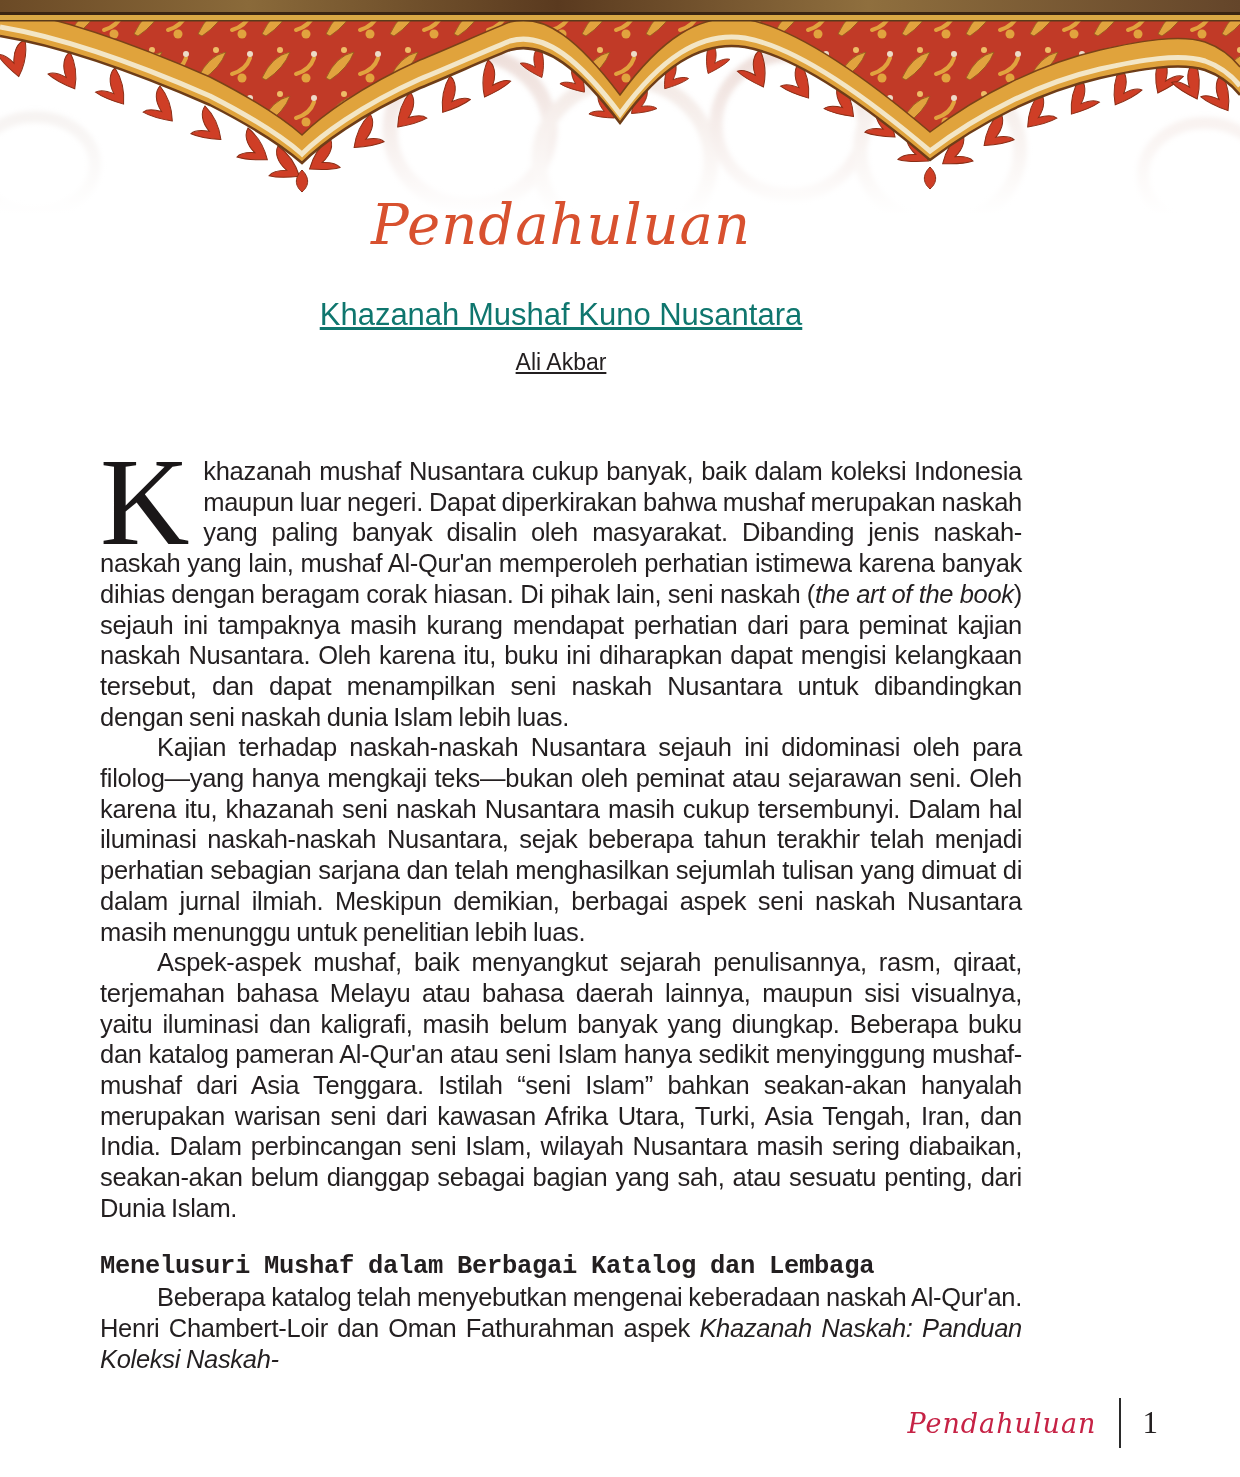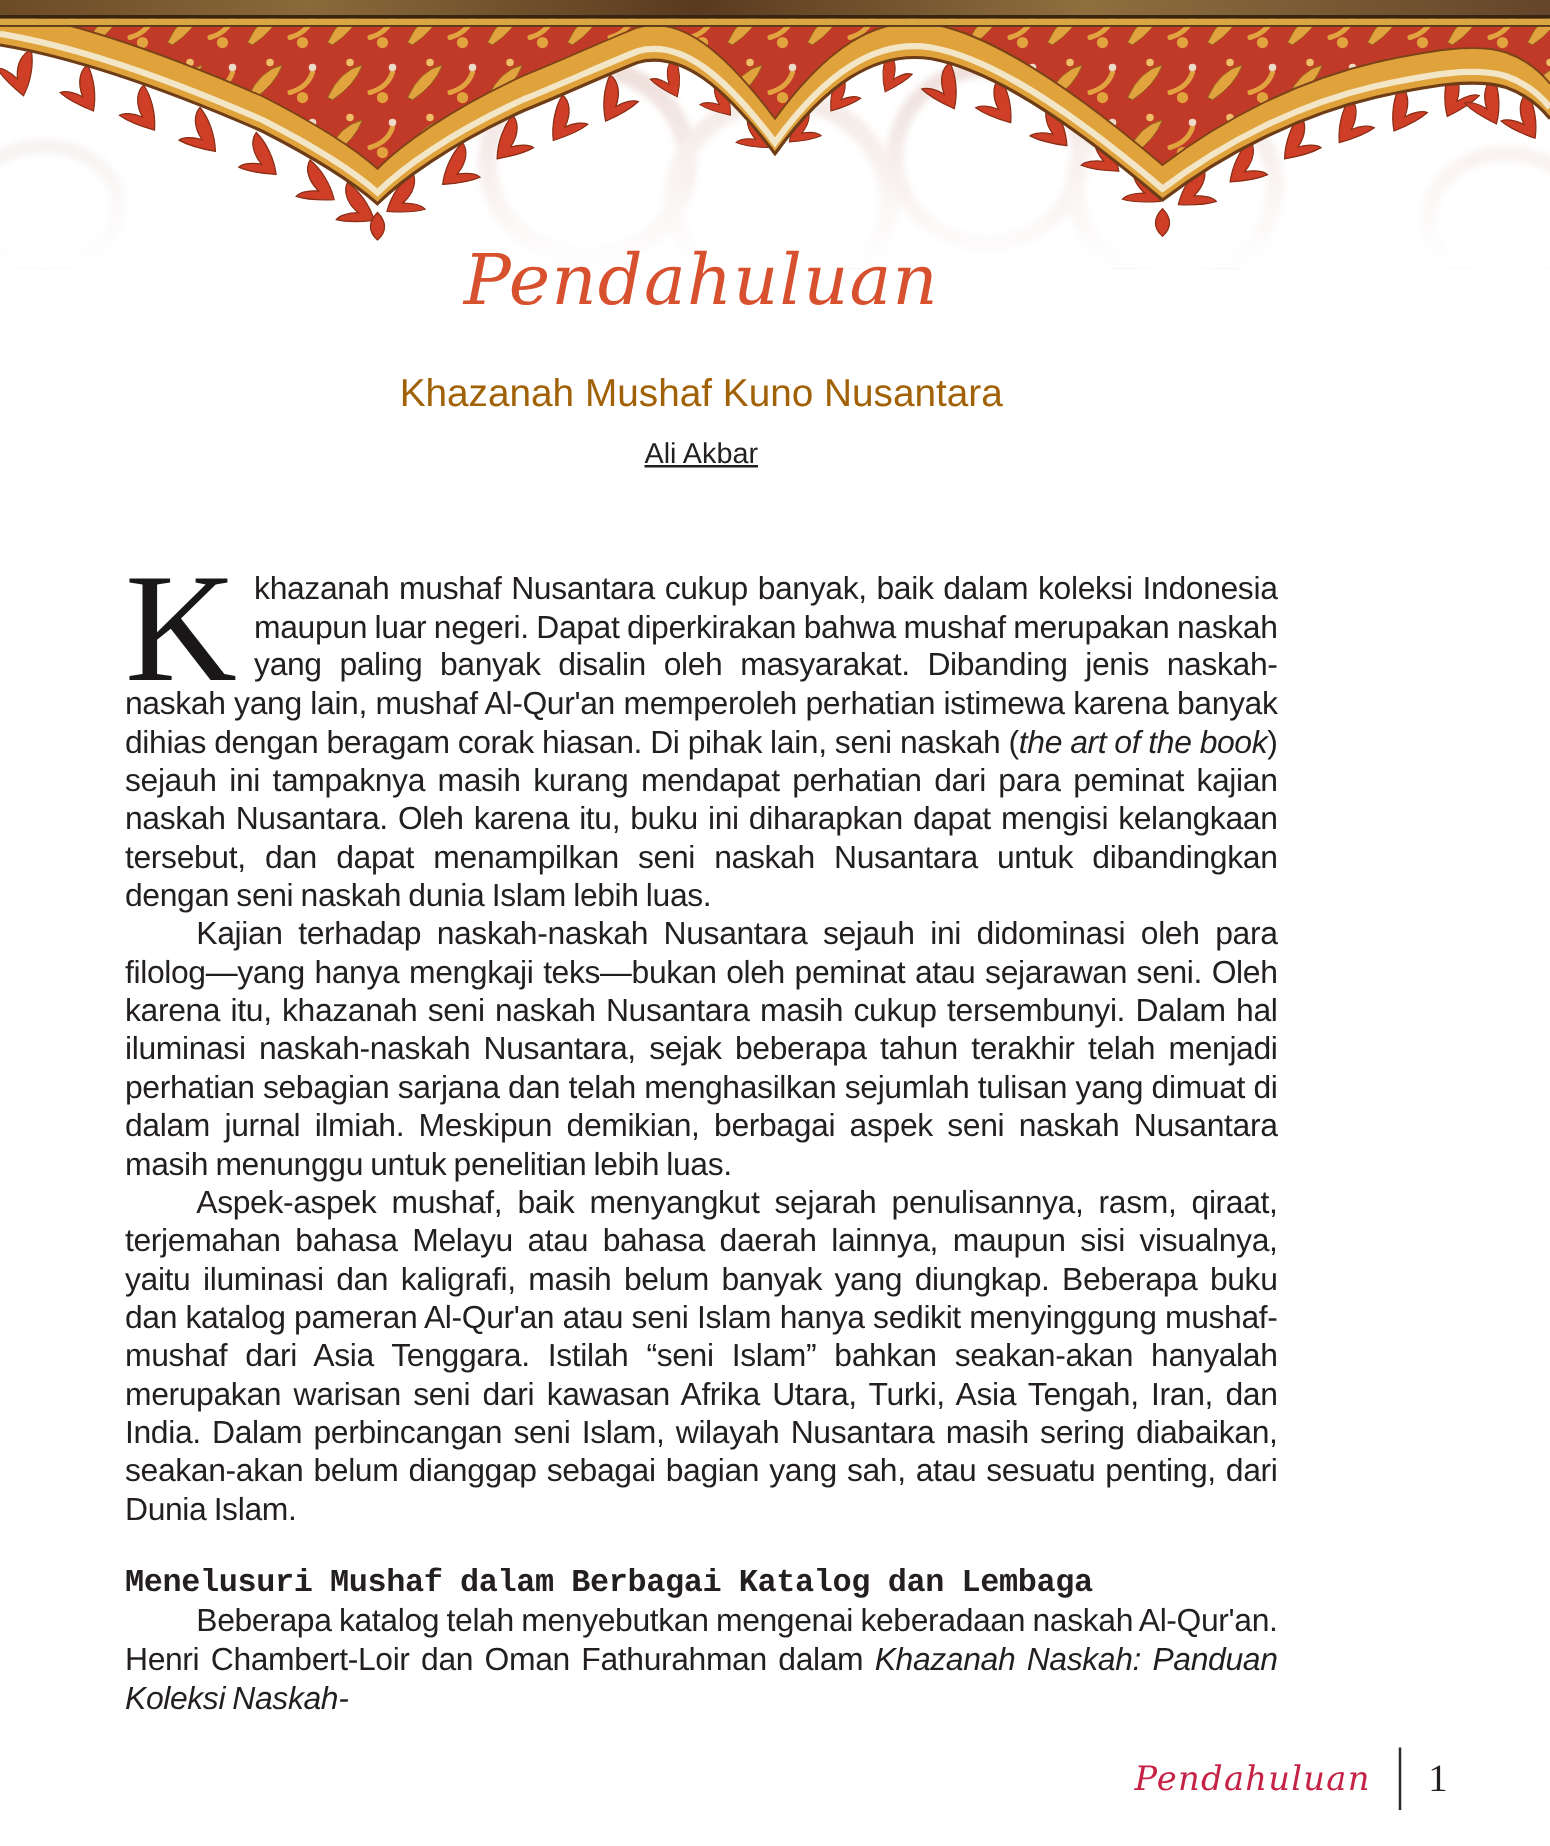--- a/index.html
+++ b/index.html
@@ -3,21 +3,21 @@
 <meta charset="utf-8">
 <style>
   html,body{margin:0;padding:0;background:#fff;}
   .page{position:relative;width:1240px;height:1477px;background:#ffffff;overflow:hidden;
         font-family:"Liberation Sans",sans-serif;color:#231f20;padding-left:24px;}
   .ornament{position:absolute;top:0;left:0;width:1240px;height:215px;}
   .script-title{position:absolute;top:192px;left:100px;width:922px;text-align:center;
         font-family:"DejaVu Serif",serif;font-style:italic;font-weight:400;
         font-size:56px;color:#d8512f;letter-spacing:1px;}
   .article-title{position:absolute;top:297px;left:100px;width:922px;text-align:center;
-        font-size:31px;color:#a16207;font-weight:400;}
+        font-size:31px;color:#0f766e;font-weight:400;text-decoration:underline;}
   .author{position:absolute;top:349px;left:100px;width:922px;text-align:center;
         font-size:23px;color:#231f20;text-decoration:underline;}
   .article{position:absolute;top:456px;left:100px;width:922px;
         font-size:25.5px;line-height:30.7px;text-align:justify;
         letter-spacing:-0.3px;word-spacing:-1px;}
   .article p{margin:0;}
   .dropcap{float:left;font-family:"Liberation Serif",serif;font-size:124px;
         line-height:90px;height:90px;padding:2px 14px 0 0;color:#1a1718;}
   .indent{text-indent:57px;}
   .it{font-style:italic;}
@@ -135,21 +135,21 @@
 
   <div class="article">
     <p>
       <span class="dropcap">K</span>
       <span>khazanah mushaf Nusantara cukup banyak, baik dalam koleksi Indonesia maupun luar negeri. Dapat diperkirakan bahwa mushaf merupakan naskah yang paling banyak disalin oleh masyarakat. Dibanding jenis naskah-naskah yang lain, mushaf Al-Qur'an memperoleh perhatian istimewa karena banyak dihias dengan beragam corak hiasan. Di pihak lain, seni naskah (</span><span class="it">the art of the book</span><span>) sejauh ini tampaknya masih kurang mendapat perhatian dari para peminat kajian naskah Nusantara. Oleh karena itu, buku ini diharapkan dapat mengisi kelangkaan tersebut, dan dapat menampilkan seni naskah Nusantara untuk dibandingkan dengan seni naskah dunia Islam lebih luas.</span>
     </p>
     <p class="indent">Kajian terhadap naskah-naskah Nusantara sejauh ini didominasi oleh para filolog—yang hanya mengkaji teks—bukan oleh peminat atau sejarawan seni. Oleh karena itu, khazanah seni naskah Nusantara masih cukup tersembunyi. Dalam hal iluminasi naskah-naskah Nusantara, sejak beberapa tahun terakhir telah menjadi perhatian sebagian sarjana dan telah menghasilkan sejumlah tulisan yang dimuat di dalam jurnal ilmiah. Meskipun demikian, berbagai aspek seni naskah Nusantara masih menunggu untuk penelitian lebih luas.</p>
     <p class="indent">Aspek-aspek mushaf, baik menyangkut sejarah penulisannya, rasm, qiraat, terjemahan bahasa Melayu atau bahasa daerah lainnya, maupun sisi visualnya, yaitu iluminasi dan kaligrafi, masih belum banyak yang diungkap. Beberapa buku dan katalog pameran Al-Qur'an atau seni Islam hanya sedikit menyinggung mushaf-mushaf dari Asia Tenggara. Istilah “seni Islam” bahkan seakan-akan hanyalah merupakan warisan seni dari kawasan Afrika Utara, Turki, Asia Tengah, Iran, dan India. Dalam perbincangan seni Islam, wilayah Nusantara masih sering diabaikan, seakan-akan belum dianggap sebagai bagian yang sah, atau sesuatu penting, dari Dunia Islam.</p>
     <p class="section-heading">Menelusuri Mushaf dalam Berbagai Katalog dan Lembaga</p>
     <p class="indent">
-      <span>Beberapa katalog telah menyebutkan mengenai keberadaan naskah Al-Qur'an. Henri Chambert-Loir dan Oman Fathurahman dalam </span><span class="it">Khazanah Naskah: Panduan Koleksi Naskah-</span>
+      <span>Beberapa katalog telah menyebutkan mengenai keberadaan naskah Al-Qur'an. Henri Chambert-Loir dan Oman Fathurahman aspek </span><span class="it">Khazanah Naskah: Panduan Koleksi Naskah-</span>
     </p>
   </div>
 
   <div class="footer">
     <span class="footer-script">Pendahuluan</span>
     <span class="footer-divider"></span>
     <span class="footer-page">1</span>
   </div>
 
 </div>

